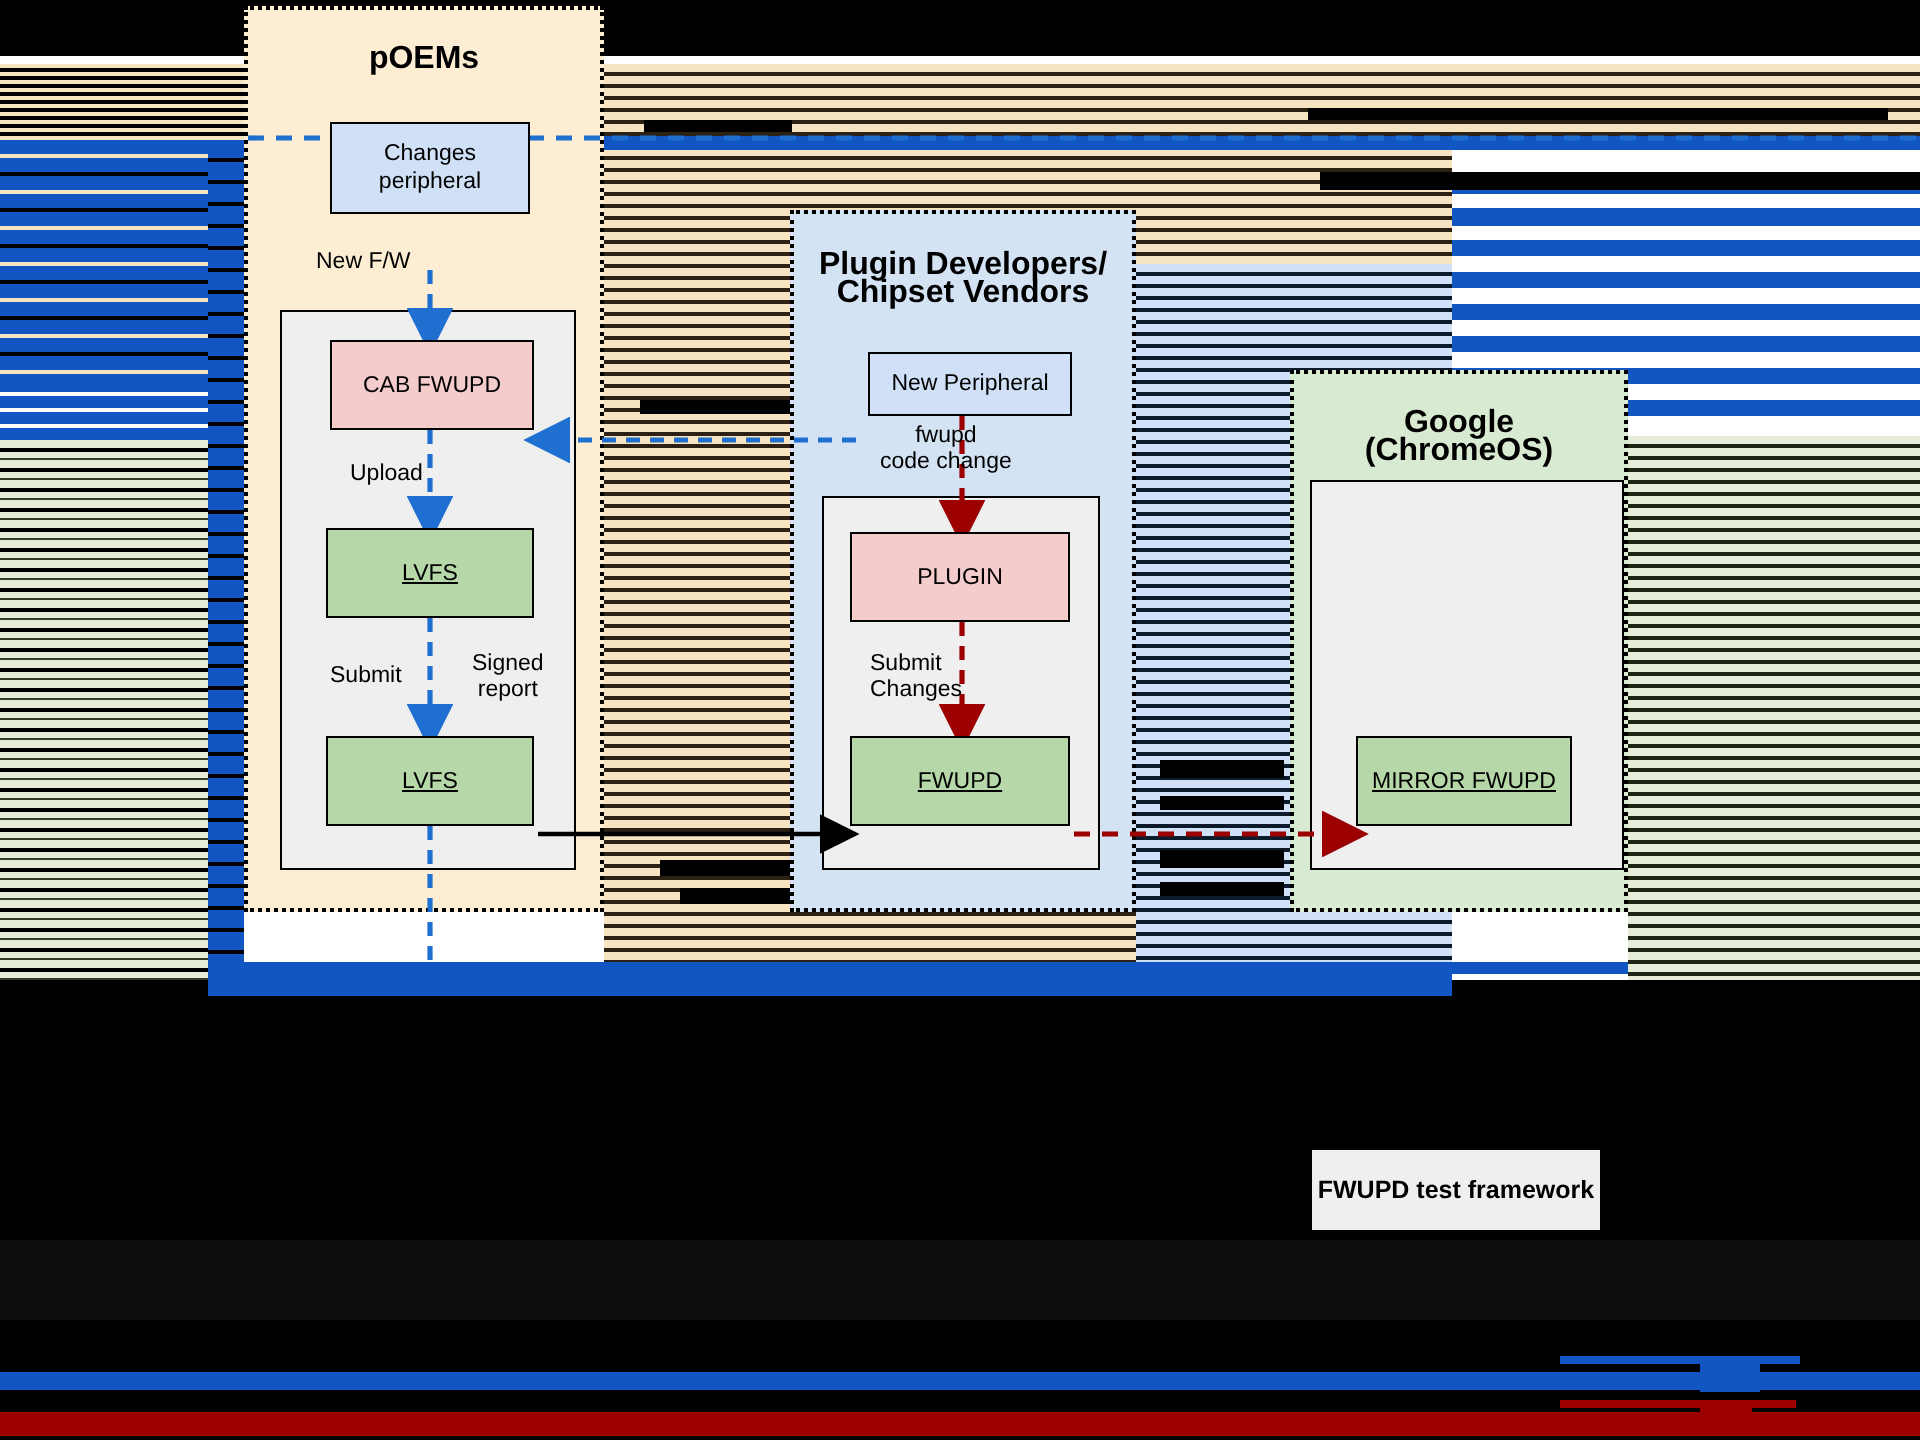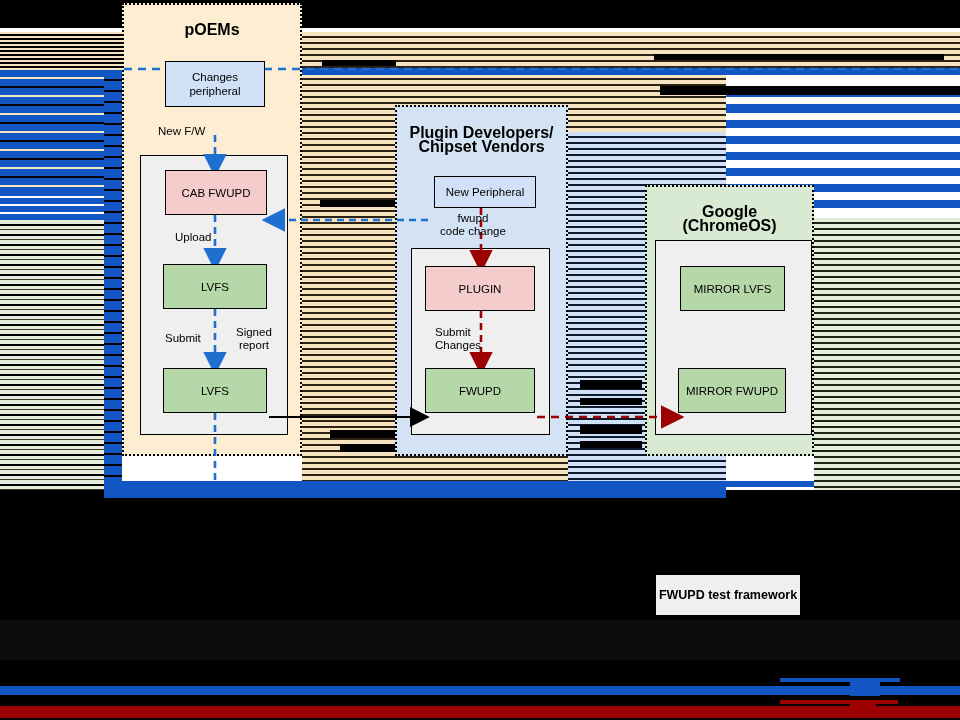--- a/index.html
+++ b/index.html
@@ -75,21 +75,21 @@
     align-items: center;
     justify-content: center;
     text-align: center;
     font-size: 11.5px;
     color: #000000;
     line-height: 14px;
     white-space: pre-line;
   }
   .node.blue  { background: #cfe0f7; }
   .node.pink  { background: #f4cccc; }
-  .node.green { background: #b6d7a8; }
+  .node.green { background: #b6d7a8; text-decoration: underline; }
   .node.grey  { background: #efefef; font-weight: bold; font-size: 12px; }
 
   #n-existing   { left: 165px; top: 61px;  width: 100px; height: 46px; }
   #n-cabfile    { left: 165px; top: 170px; width: 102px; height: 45px; }
   #n-lvfs1      { left: 163px; top: 264px; width: 104px; height: 45px; }
   #n-lvfs2      { left: 163px; top: 368px; width: 104px; height: 45px; }
   #n-newperiph  { left: 434px; top: 176px; width: 102px; height: 32px; }
   #n-plugin     { left: 425px; top: 266px; width: 110px; height: 45px; }
   #n-fwupd      { left: 425px; top: 368px; width: 110px; height: 45px; }
   #n-mirrorlvfs { left: 680px; top: 266px; width: 105px; height: 45px; }
@@ -315,21 +315,20 @@
   </svg>
 
   <div class="node blue" id="n-existing">Changes
 peripheral</div>
   <div class="node pink" id="n-cabfile">CAB FWUPD</div>
   <div class="node green" id="n-lvfs1">LVFS</div>
   <div class="node green" id="n-lvfs2">LVFS</div>
   <div class="node blue" id="n-newperiph">New Peripheral</div>
   <div class="node pink" id="n-plugin">PLUGIN</div>
   <div class="node green" id="n-fwupd">FWUPD</div>
-  <div class="node green" id="n-mirrorlvfs">MIRROR LVFS</div>
   <div class="node green" id="n-mirrorfw">MIRROR FWUPD</div>
 
   <div class="edge-label" id="lbl-newfw">New F/W</div>
   <div class="edge-label" id="lbl-upload">Upload</div>
   <div class="edge-label" id="lbl-submit">Submit</div>
   <div class="edge-label" id="lbl-signed">Signed
 report</div>
   <div class="edge-label" id="lbl-fwupdcc">fwupd
 code change</div>
   <div class="edge-label" id="lbl-subchg">Submit

